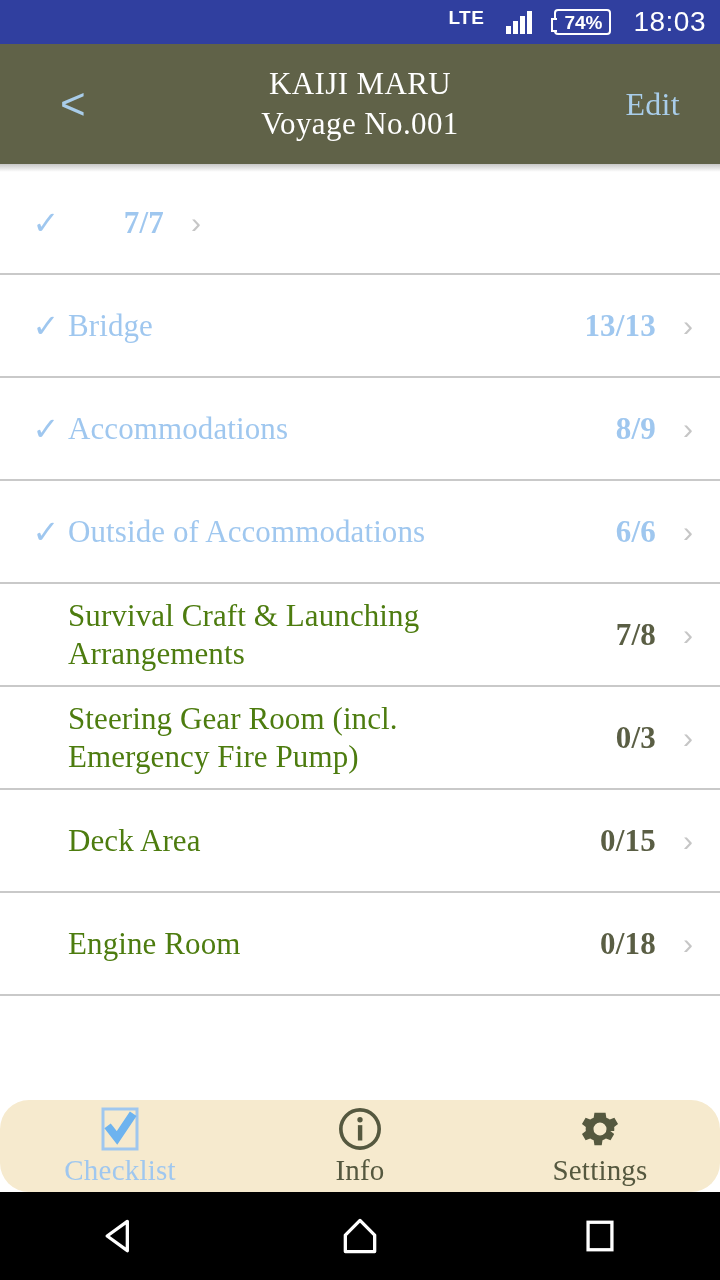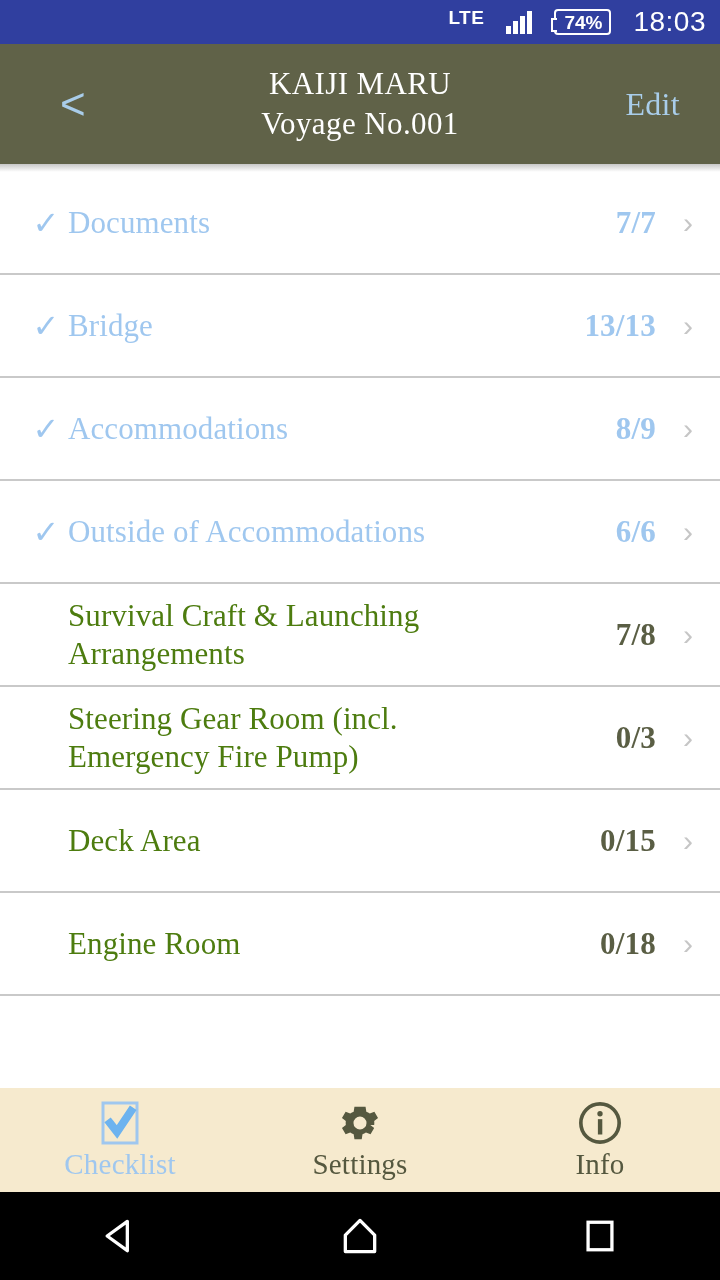--- a/index.html
+++ b/index.html
@@ -91,22 +91,22 @@
     letter-spacing:.2px; text-align:right; min-width:96px;font-weight:bold;
   }
   .row.done .count{ color:#9fc7ef; }
   .row .chev{
     flex:0 0 64px; text-align:center; color:#c6c6c6;
     font-size:30px; font-family:"Liberation Sans", sans-serif; font-weight:300;
   }
 
   
   .tabbar{
-    position:absolute; left:0; bottom:88px; width:100%; height:104px;
-    background:#f6eace; display:flex; 
+    position:absolute; left:0; bottom:88px; width:100%; height:92px;
+    background:#f6eace; display:flex; border-radius:29px;
   }
   .tab{
     flex:1 1 0; display:flex; flex-direction:column;
     align-items:center; justify-content:center; gap:2px; cursor:pointer;
   }
   .tab .tlabel{ font-size:29px; color:#55583f; letter-spacing:.2px; }
   .tab.active .tlabel{ color:#9fc7ef; }
   .tabicon{ height:46px; display:flex; align-items:center; justify-content:center; }
 
   
@@ -141,21 +141,20 @@
       <div>KAIJI MARU</div>
       <div>Voyage No.001</div>
     </div>
     <span class="edit">Edit</span>
   </div>
   <div class="shadow"></div>
 
   <div class="list" id="checklist">
       <div class="row done">
         <span class="check">✓</span>
-        <span class="label">Documents</span>
         <span class="count">7/7</span>
         <span class="chev">›</span>
       </div>
       <div class="row done">
         <span class="check">✓</span>
         <span class="label">Bridge</span>
         <span class="count">13/13</span>
         <span class="chev">›</span>
       </div>
       <div class="row done">
@@ -201,36 +200,36 @@
       <span class="tabicon">
         <svg width="44" height="46" viewBox="0 0 44 46">
           <rect x="5" y="3" width="34" height="40" fill="none" stroke="#9fc7ef" stroke-width="3"></rect>
           <path d="M12 23 L19 32 L33 11" fill="none" stroke="#6db3ef" stroke-width="8" stroke-linecap="square"></path>
         </svg>
       </span>
       <span class="tlabel">Checklist</span>
     </div>
     <div class="tab">
       <span class="tabicon">
-        <svg width="46" height="46" viewBox="0 0 24 24" fill="#55583f">
-          <path d="M19.4 13a7.6 7.6 0 0 0 0-2l2-1.6-1.9-3.3-2.4 1a7.7 7.7 0 0 0-1.8-1l-.4-2.6H9.1l-.4 2.6c-.6.2-1.2.6-1.8 1l-2.4-1L2.6 9.4l2 1.6a7.6 7.6 0 0 0 0 2l-2 1.6 1.9 3.3 2.4-1c.6.4 1.2.8 1.8 1l.4 2.6h3.8l.4-2.6c.6-.2 1.2-.6 1.8-1l2.4 1 1.9-3.3-2-1.6zM12 15.4A3.4 3.4 0 1 1 12 8.6a3.4 3.4 0 0 1 0 6.8z"></path>
-        </svg>
-      </span>
-      <span class="tlabel">Settings</span>
-    </div>
-    <div class="tab">
-      <span class="tabicon">
         <svg width="46" height="46" viewBox="0 0 24 24">
           <circle cx="12" cy="12" r="10" fill="none" stroke="#55583f" stroke-width="1.9"></circle>
           <circle cx="12" cy="7.2" r="1.4" fill="#55583f"></circle>
           <rect x="10.9" y="10" width="2.3" height="8" fill="#55583f"></rect>
         </svg>
       </span>
       <span class="tlabel">Info</span>
     </div>
+    <div class="tab">
+      <span class="tabicon">
+        <svg width="46" height="46" viewBox="0 0 24 24" fill="#55583f">
+          <path d="M19.4 13a7.6 7.6 0 0 0 0-2l2-1.6-1.9-3.3-2.4 1a7.7 7.7 0 0 0-1.8-1l-.4-2.6H9.1l-.4 2.6c-.6.2-1.2.6-1.8 1l-2.4-1L2.6 9.4l2 1.6a7.6 7.6 0 0 0 0 2l-2 1.6 1.9 3.3 2.4-1c.6.4 1.2.8 1.8 1l.4 2.6h3.8l.4-2.6c.6-.2 1.2-.6 1.8-1l2.4 1 1.9-3.3-2-1.6zM12 15.4A3.4 3.4 0 1 1 12 8.6a3.4 3.4 0 0 1 0 6.8z"></path>
+        </svg>
+      </span>
+      <span class="tlabel">Settings</span>
+    </div>
   </div>
 
   <div class="navbar">
     <div class="navbtn">
       <svg width="44" height="44" viewBox="0 0 24 24">
         <path d="M16 4 L5 12 L16 20 Z" fill="none" stroke="#fff" stroke-width="1.8" stroke-linejoin="round"></path>
       </svg>
     </div>
     <div class="navbtn">
       <svg width="44" height="44" viewBox="0 0 24 24">

